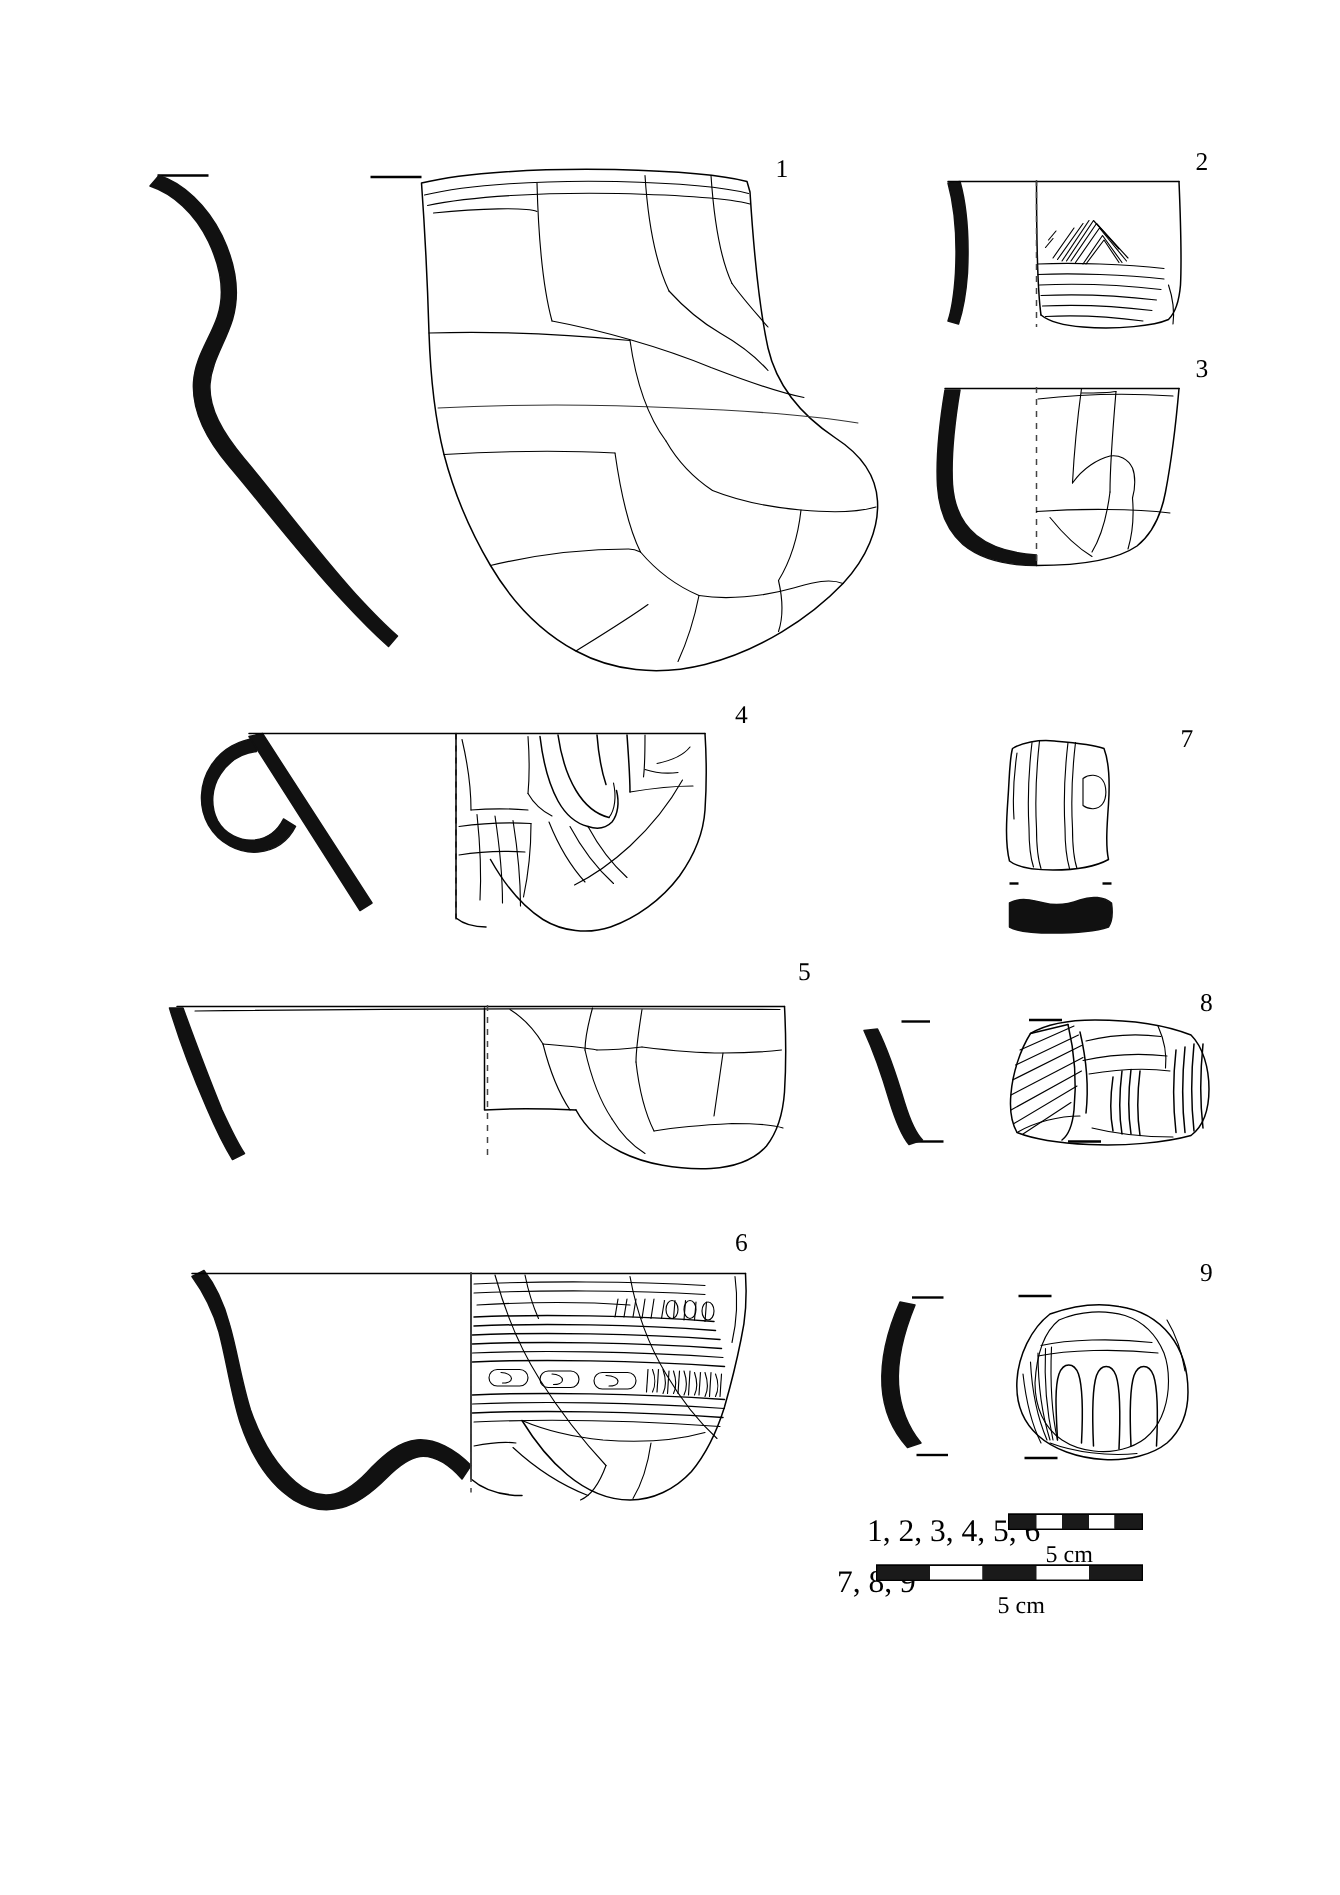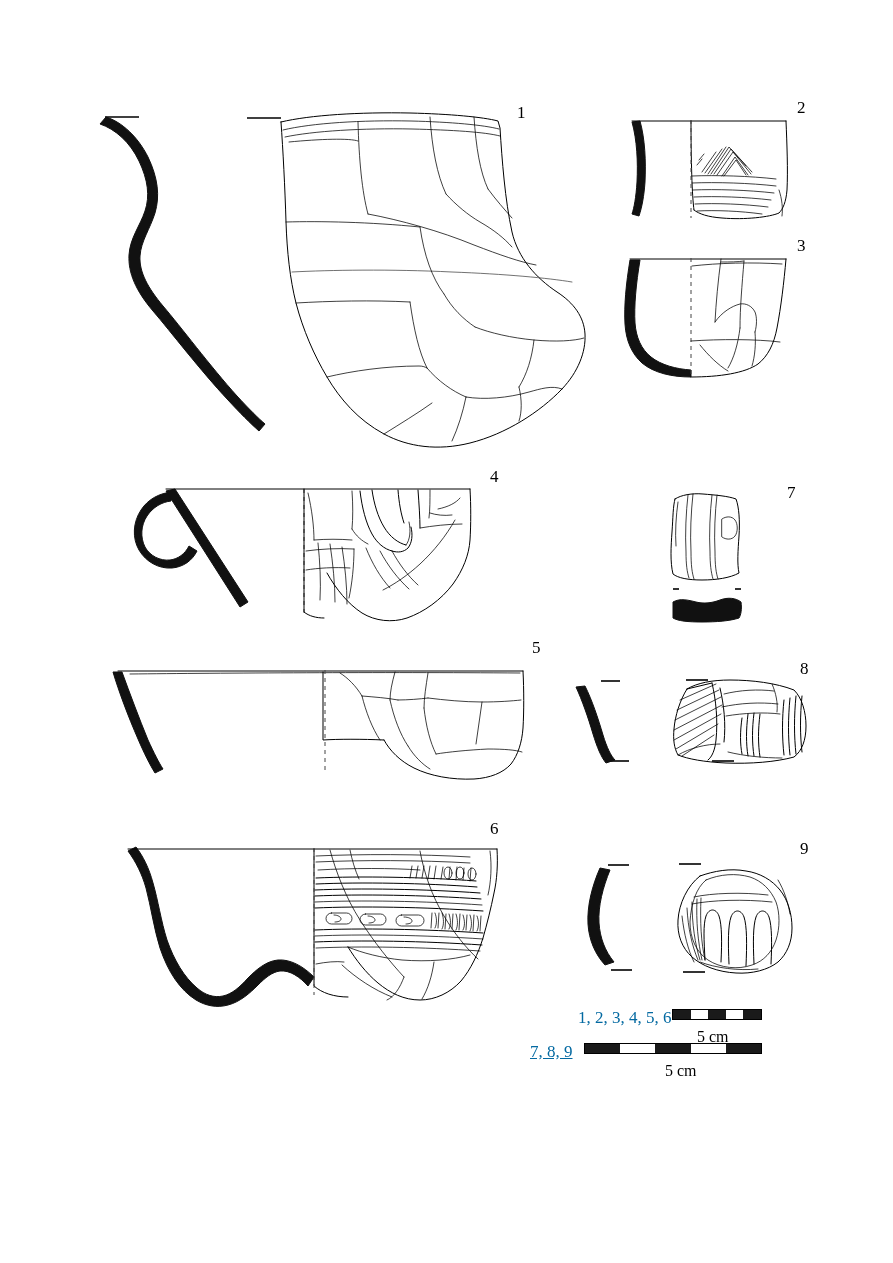--- a/index.html
+++ b/index.html
@@ -27,22 +27,22 @@
     position: absolute;
     font-family: "Liberation Serif", serif;
     font-size: 17px;
     color: #000;
     line-height: 1;
     white-space: nowrap;
   }
   .scale-caption {
     position: absolute;
     font-family: "Liberation Serif", serif;
-    font-size: 17px;
-    color: #0369a1;
+    font-size: 21px;
+    color: #000000;
     white-space: nowrap;
     text-align: center;
   }
   .scale-unit {
     position: absolute;
     font-family: "Liberation Serif", serif;
     font-size: 16px;
     color: #000;
     white-space: nowrap;
     margin-top: 35px;
@@ -578,21 +578,21 @@
   <div class="scale-caption" style="left:578px; top:1008px;">1, 2, 3, 4, 5, 6</div>
   <div class="scale-bar" style="left:672px; top:1009px; width:90px; height:11px;">
     <div class="scale-seg dark" style="width:20%"></div>
     <div class="scale-seg light" style="width:20%"></div>
     <div class="scale-seg dark" style="width:20%"></div>
     <div class="scale-seg light" style="width:20%"></div>
     <div class="scale-seg dark" style="width:20%"></div>
   </div>
 
   <div class="scale-unit" style="left:665px; top:1027px;">5 cm</div>
-  <div class="scale-caption" style="left:530px; top:1042px;text-decoration:underline;">7, 8, 9</div>
+  <div class="scale-caption" style="left:558px; top:1042px;">7, 8, 9</div>
   <div class="scale-bar" style="left:584px; top:1043px; width:178px; height:11px;">
     <div class="scale-seg dark" style="width:20%"></div>
     <div class="scale-seg light" style="width:20%"></div>
     <div class="scale-seg dark" style="width:20%"></div>
     <div class="scale-seg light" style="width:20%"></div>
     <div class="scale-seg dark" style="width:20%"></div>
   </div>
 
 </div>
 

